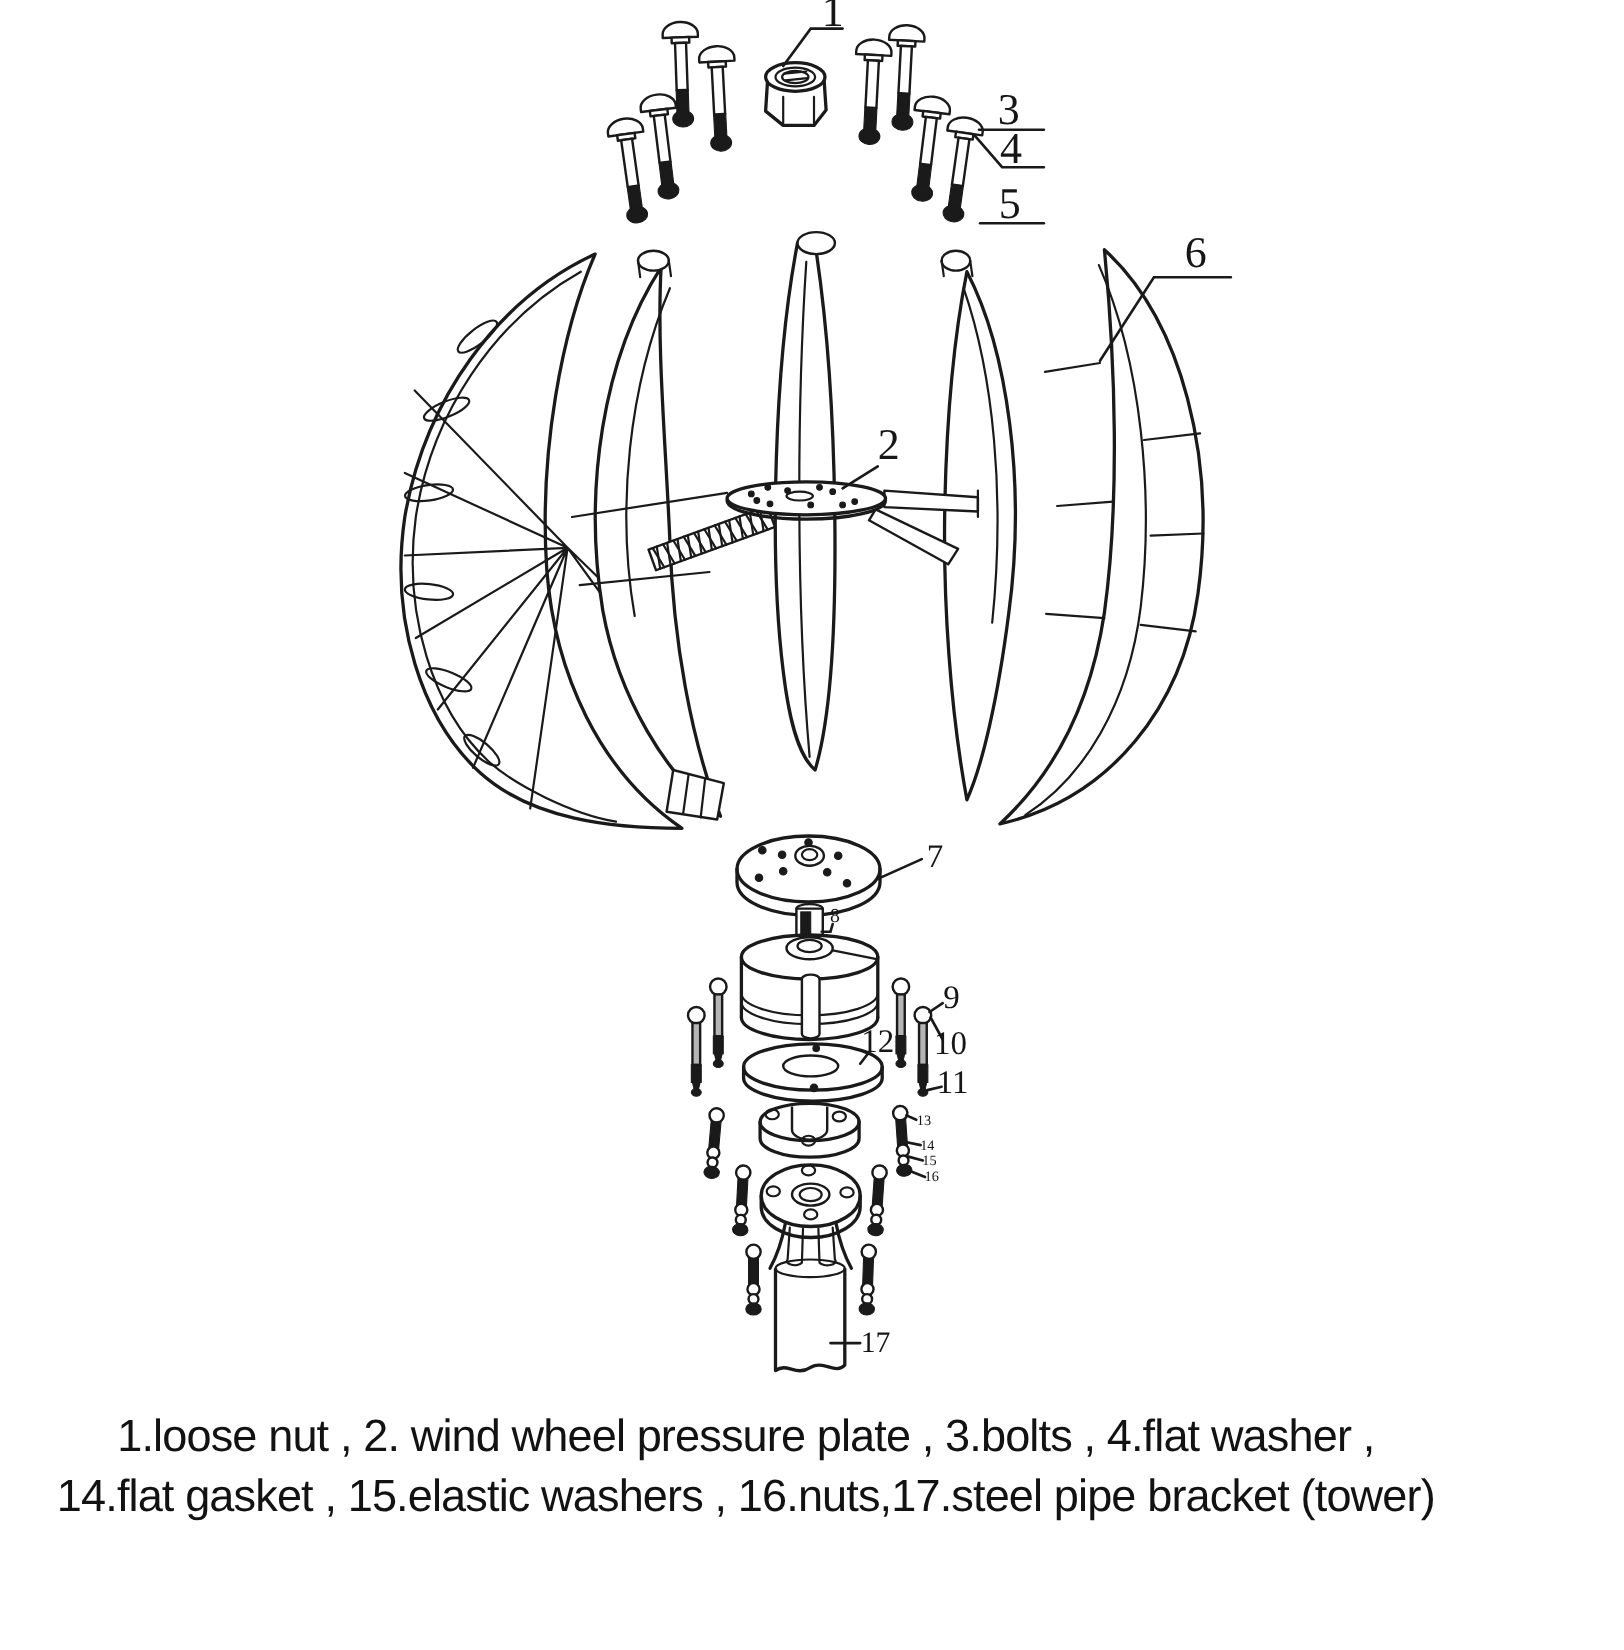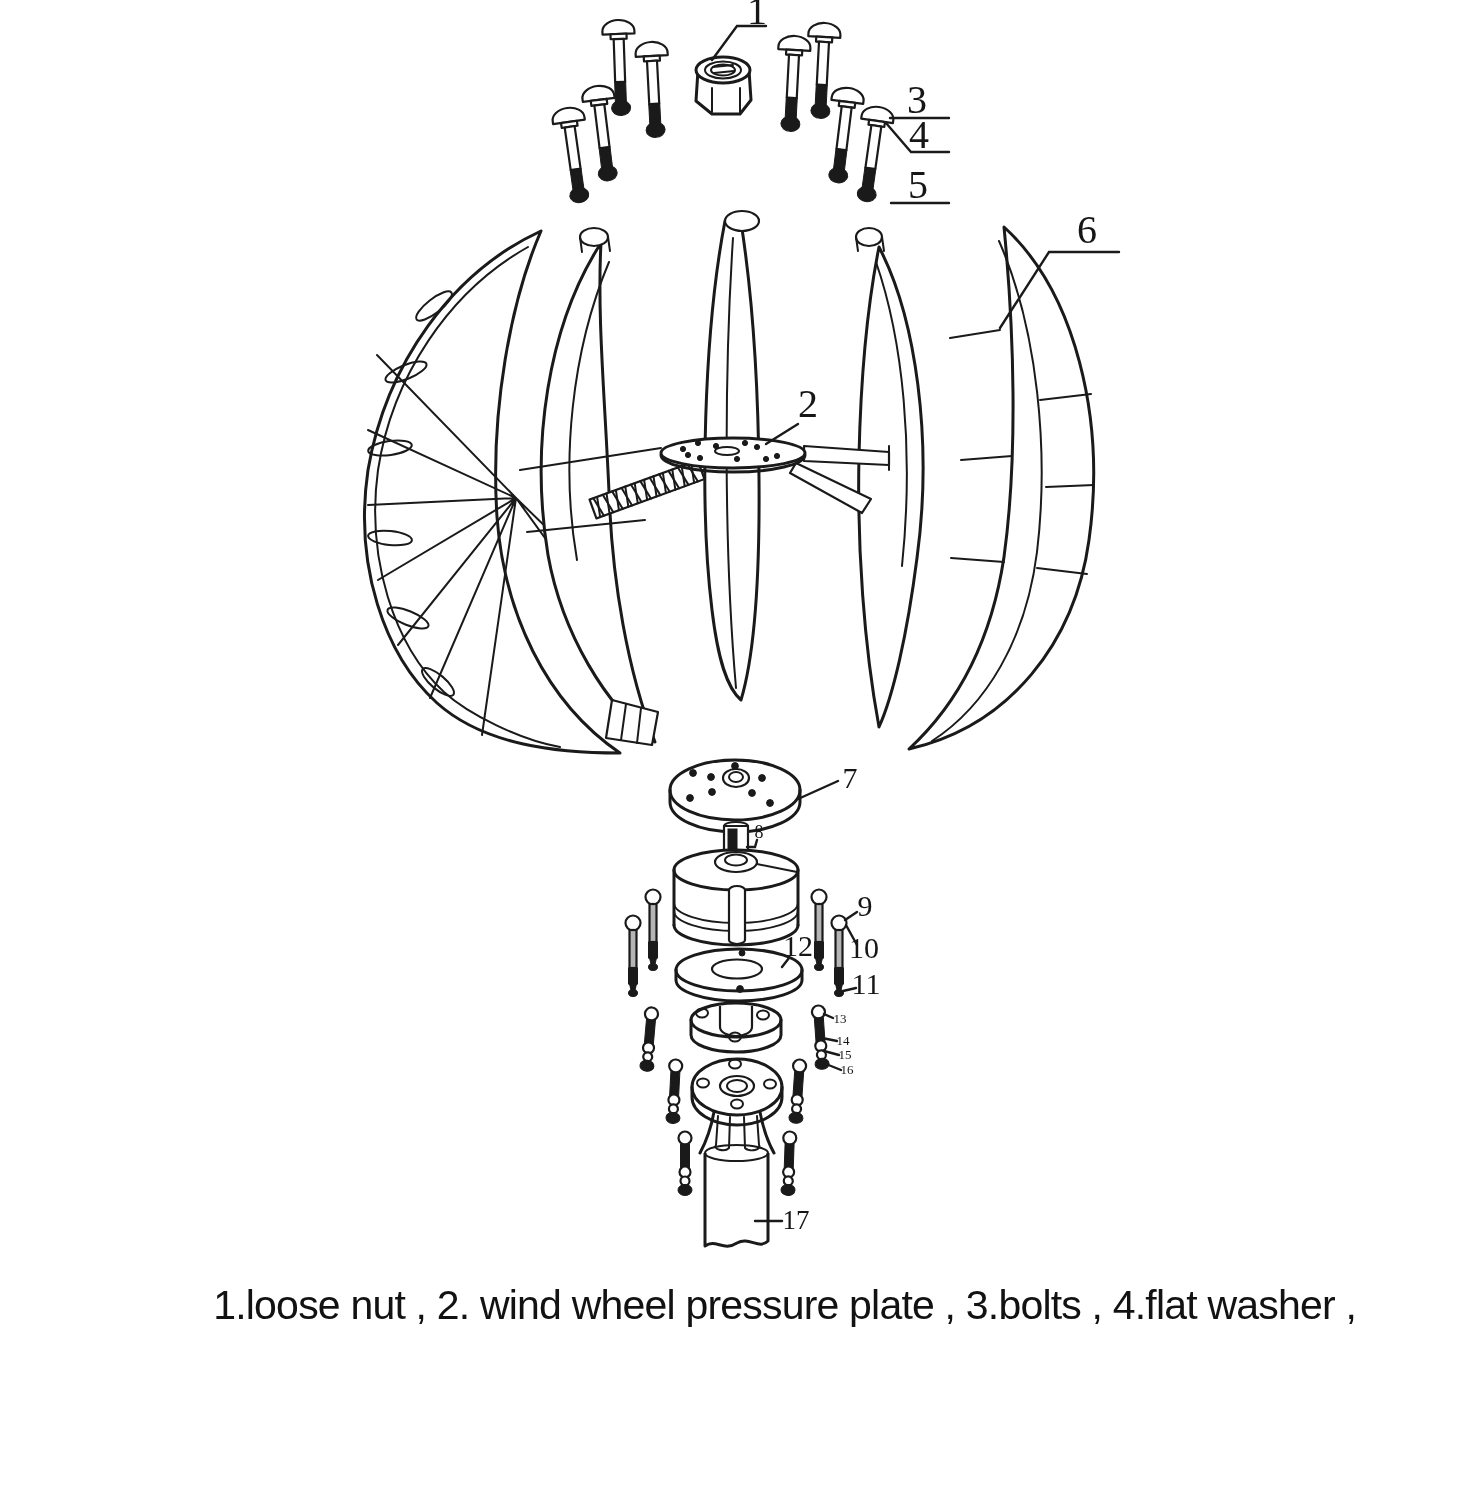--- a/index.html
+++ b/index.html
@@ -10,21 +10,21 @@
   .w{fill:#ffffff;stroke:#1a1a1a;stroke-width:3;stroke-linejoin:round;}
   .w2{fill:#ffffff;stroke:#1a1a1a;stroke-width:2.2;stroke-linejoin:round;}
   .k{fill:#1a1a1a;stroke:#1a1a1a;stroke-width:1;}
   .g{fill:#b5b5b5;stroke:#1a1a1a;stroke-width:2.2;}
   .n{fill:none;stroke:#1a1a1a;stroke-width:3;stroke-linecap:round;}
   .t{fill:none;stroke:#1a1a1a;stroke-width:2;stroke-linecap:round;}
   .ld{fill:none;stroke:#1a1a1a;stroke-width:2.4;stroke-linecap:round;}
   text.callout{font-family:"Liberation Serif", serif;fill:#161616;text-anchor:middle;}
   .c40{font-size:40px;} .c30{font-size:30px;} .c27{font-size:27px;}
   .c18{font-size:18px;} .c13{font-size:13px;}
-  .caption{position:absolute;left:0;top:1278px;width:1356px;text-align:right;
+  .caption{position:absolute;left:0;top:1278px;width:1356px;text-align:center;
            color:#121212;font-size:41px;line-height:55px;letter-spacing:-0.8px;white-space:nowrap;}
 </style>
 </head>
 <body>
 
 <div class="canvas">
 <svg width="1476" height="1500" viewBox="0 0 1476 1500">
   <defs>
 
     <g id="boltTop">
@@ -254,14 +254,15 @@
     <text class="callout c13" x="840" y="1023">13</text>
     <text class="callout c13" x="843" y="1045">14</text>
     <text class="callout c13" x="845" y="1059">15</text>
     <text class="callout c13" x="847" y="1074">16</text>
     <text class="callout c27" x="796" y="1229">17</text>
   </g>
 </svg>
 
 <div class="caption">
   <div>1.loose nut , 2. wind wheel pressure plate , 3.bolts , 4.flat washer ,</div>
+  <div>14.flat gasket , 15.elastic washers , 16.nuts,17.steel pipe bracket (tower)</div>
 </div>
 </div>
 
 </body></html>

